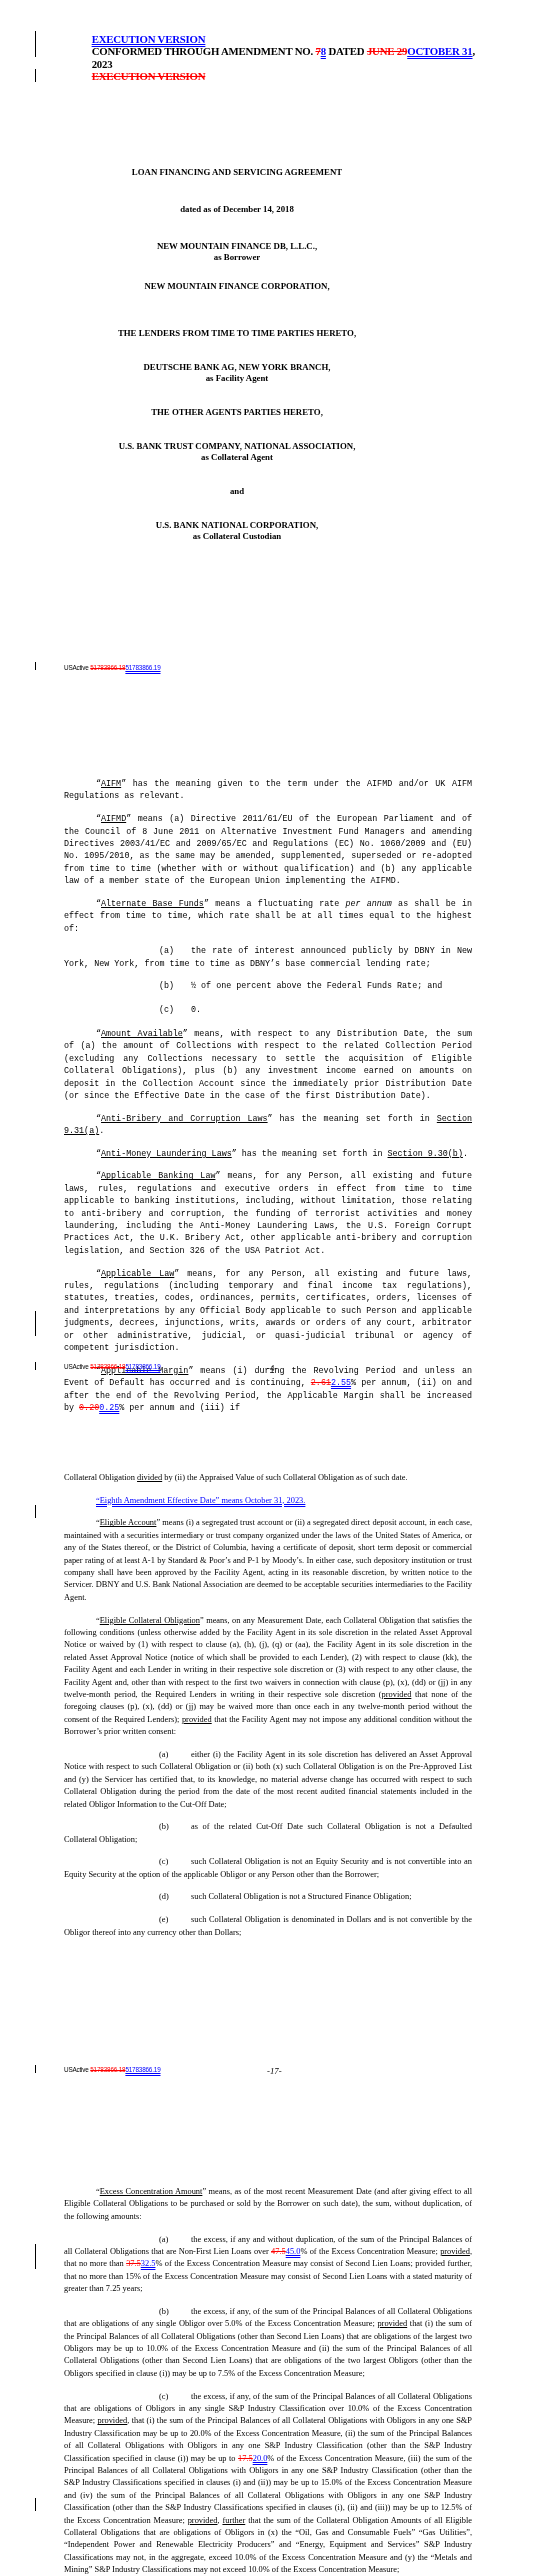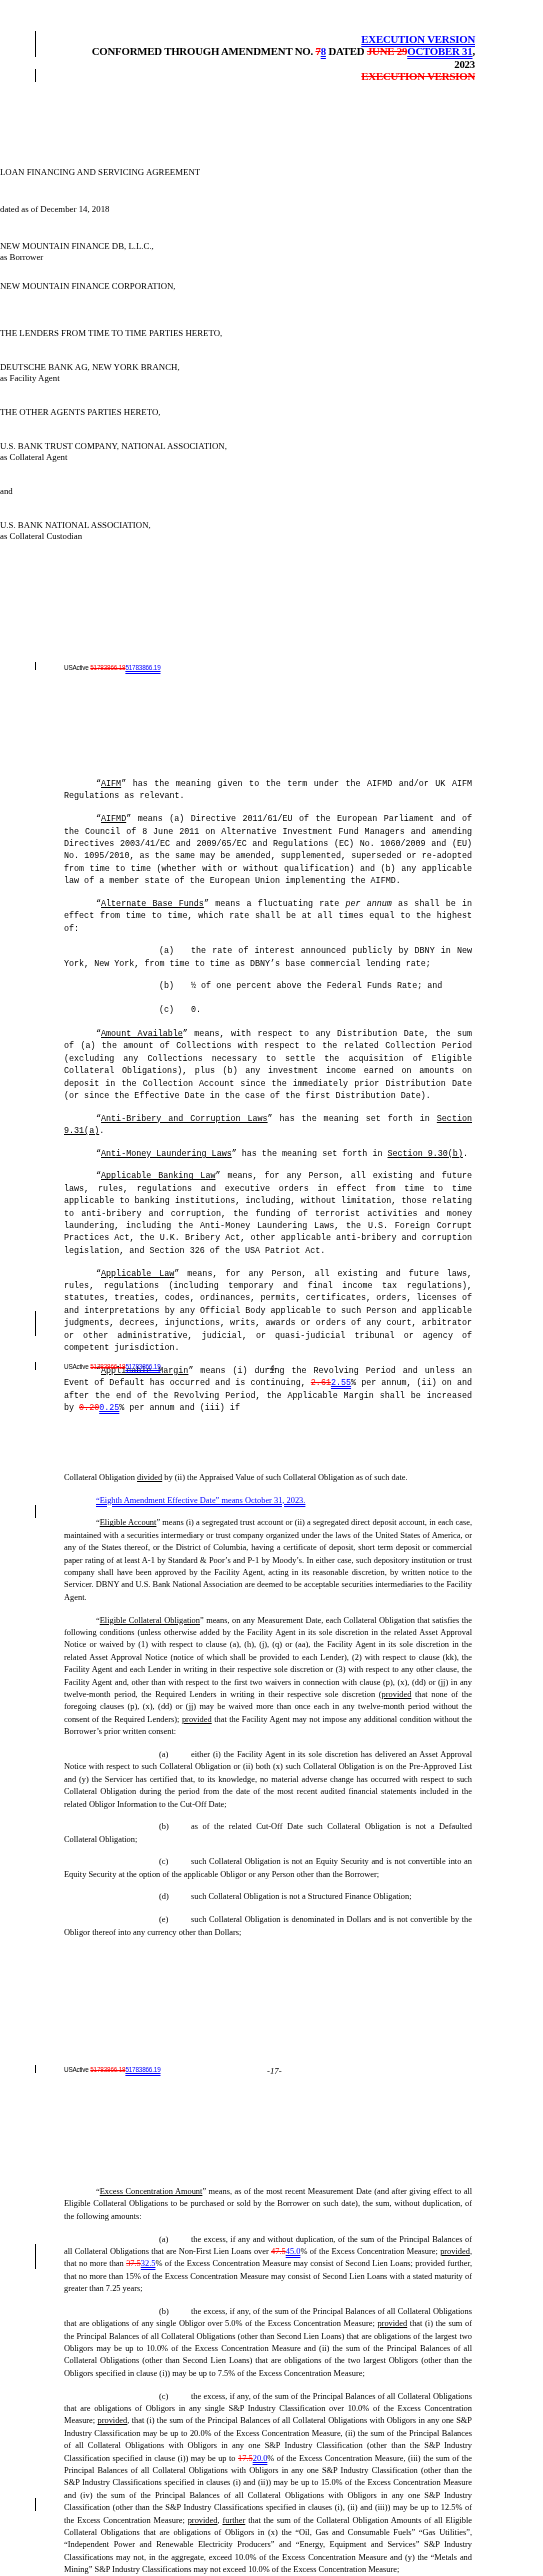--- a/index.html
+++ b/index.html
@@ -3,22 +3,22 @@
 <meta charset="utf-8">
 <style>
   html, body { margin: 0; padding: 0; background: #ffffff; }
   body { width: 544px; height: 2813px; position: relative; overflow: hidden;
          font-family: "Liberation Serif", "DejaVu Serif", serif; color: #000; }
   .abs { position: absolute; }
   .ins { color: #0000ff; text-decoration: underline double; text-decoration-color: #0000ff; }
   .del { color: #ff0000; text-decoration: line-through; }
   .u { text-decoration: underline; }
   .changebar { position: absolute; left: 35px; width: 1px; background: #000; }
-  .hdr { right: 69px; text-align: right; font-weight: bold; font-size: 10.8px; line-height: 12.4px; letter-spacing: -0.2px; }
-  .center { left: 0; width: 474px; text-align: left; font-size: 8.8px; line-height: 11.3px; }
+  .hdr { right: 69px; font-weight: bold; font-size: 10.8px; line-height: 12.4px; letter-spacing: -0.2px; }
+  .center { left: 0; width: 474px; text-align: center; font-size: 8.8px; line-height: 11.3px; font-weight: bold; }
   .body-text { left: 64px; width: 408px; font-size: 8.4px; line-height: 12.4px; text-align: justify; }
   .body-text p { margin: 0 0 10.3px 0; }
   .indent { text-indent: 32px; }
   .sub { text-indent: 95px; }
   .sub .lbl { display: inline-block; width: 32px; text-indent: 0; }
   .footer { left: 64px; font-family: "Liberation Sans", "DejaVu Sans", sans-serif; font-size: 6.4px; letter-spacing: -0.2px; }
   .pagenum { font-size: 8.8px; }
 </style>
 </head>
 <body>
@@ -56,21 +56,21 @@
   <div>THE OTHER AGENTS PARTIES HERETO,</div>
 </div>
 <div class="abs center" style="top:441px;">
   <div>U.S. BANK TRUST COMPANY, NATIONAL ASSOCIATION,</div>
   <div>as Collateral Agent</div>
 </div>
 <div class="abs center" style="top:486px;">
   <div>and</div>
 </div>
 <div class="abs center" style="top:520px;">
-  <div>U.S. BANK NATIONAL ASSOCIATION,</div>
+  <div>U.S. BANK NATIONAL CORPORATION,</div>
   <div>as Collateral Custodian</div>
 </div>
 
 <div class="changebar" style="top:662px;height:8.2px;"></div>
 <div class="abs footer" style="top:664px;">
   <span>USActive </span><span class="del">51783866.18</span><span class="ins">51783866.19</span>
 </div>
 
 <div class="abs body-text" style="top:778px;font-family:Liberation Mono, monospace;">
   <p class="indent">“<span class="u">AIFM</span><span>” has the meaning given to the term under the AIFMD and/or UK AIFM Regulations as relevant.</span></p>

